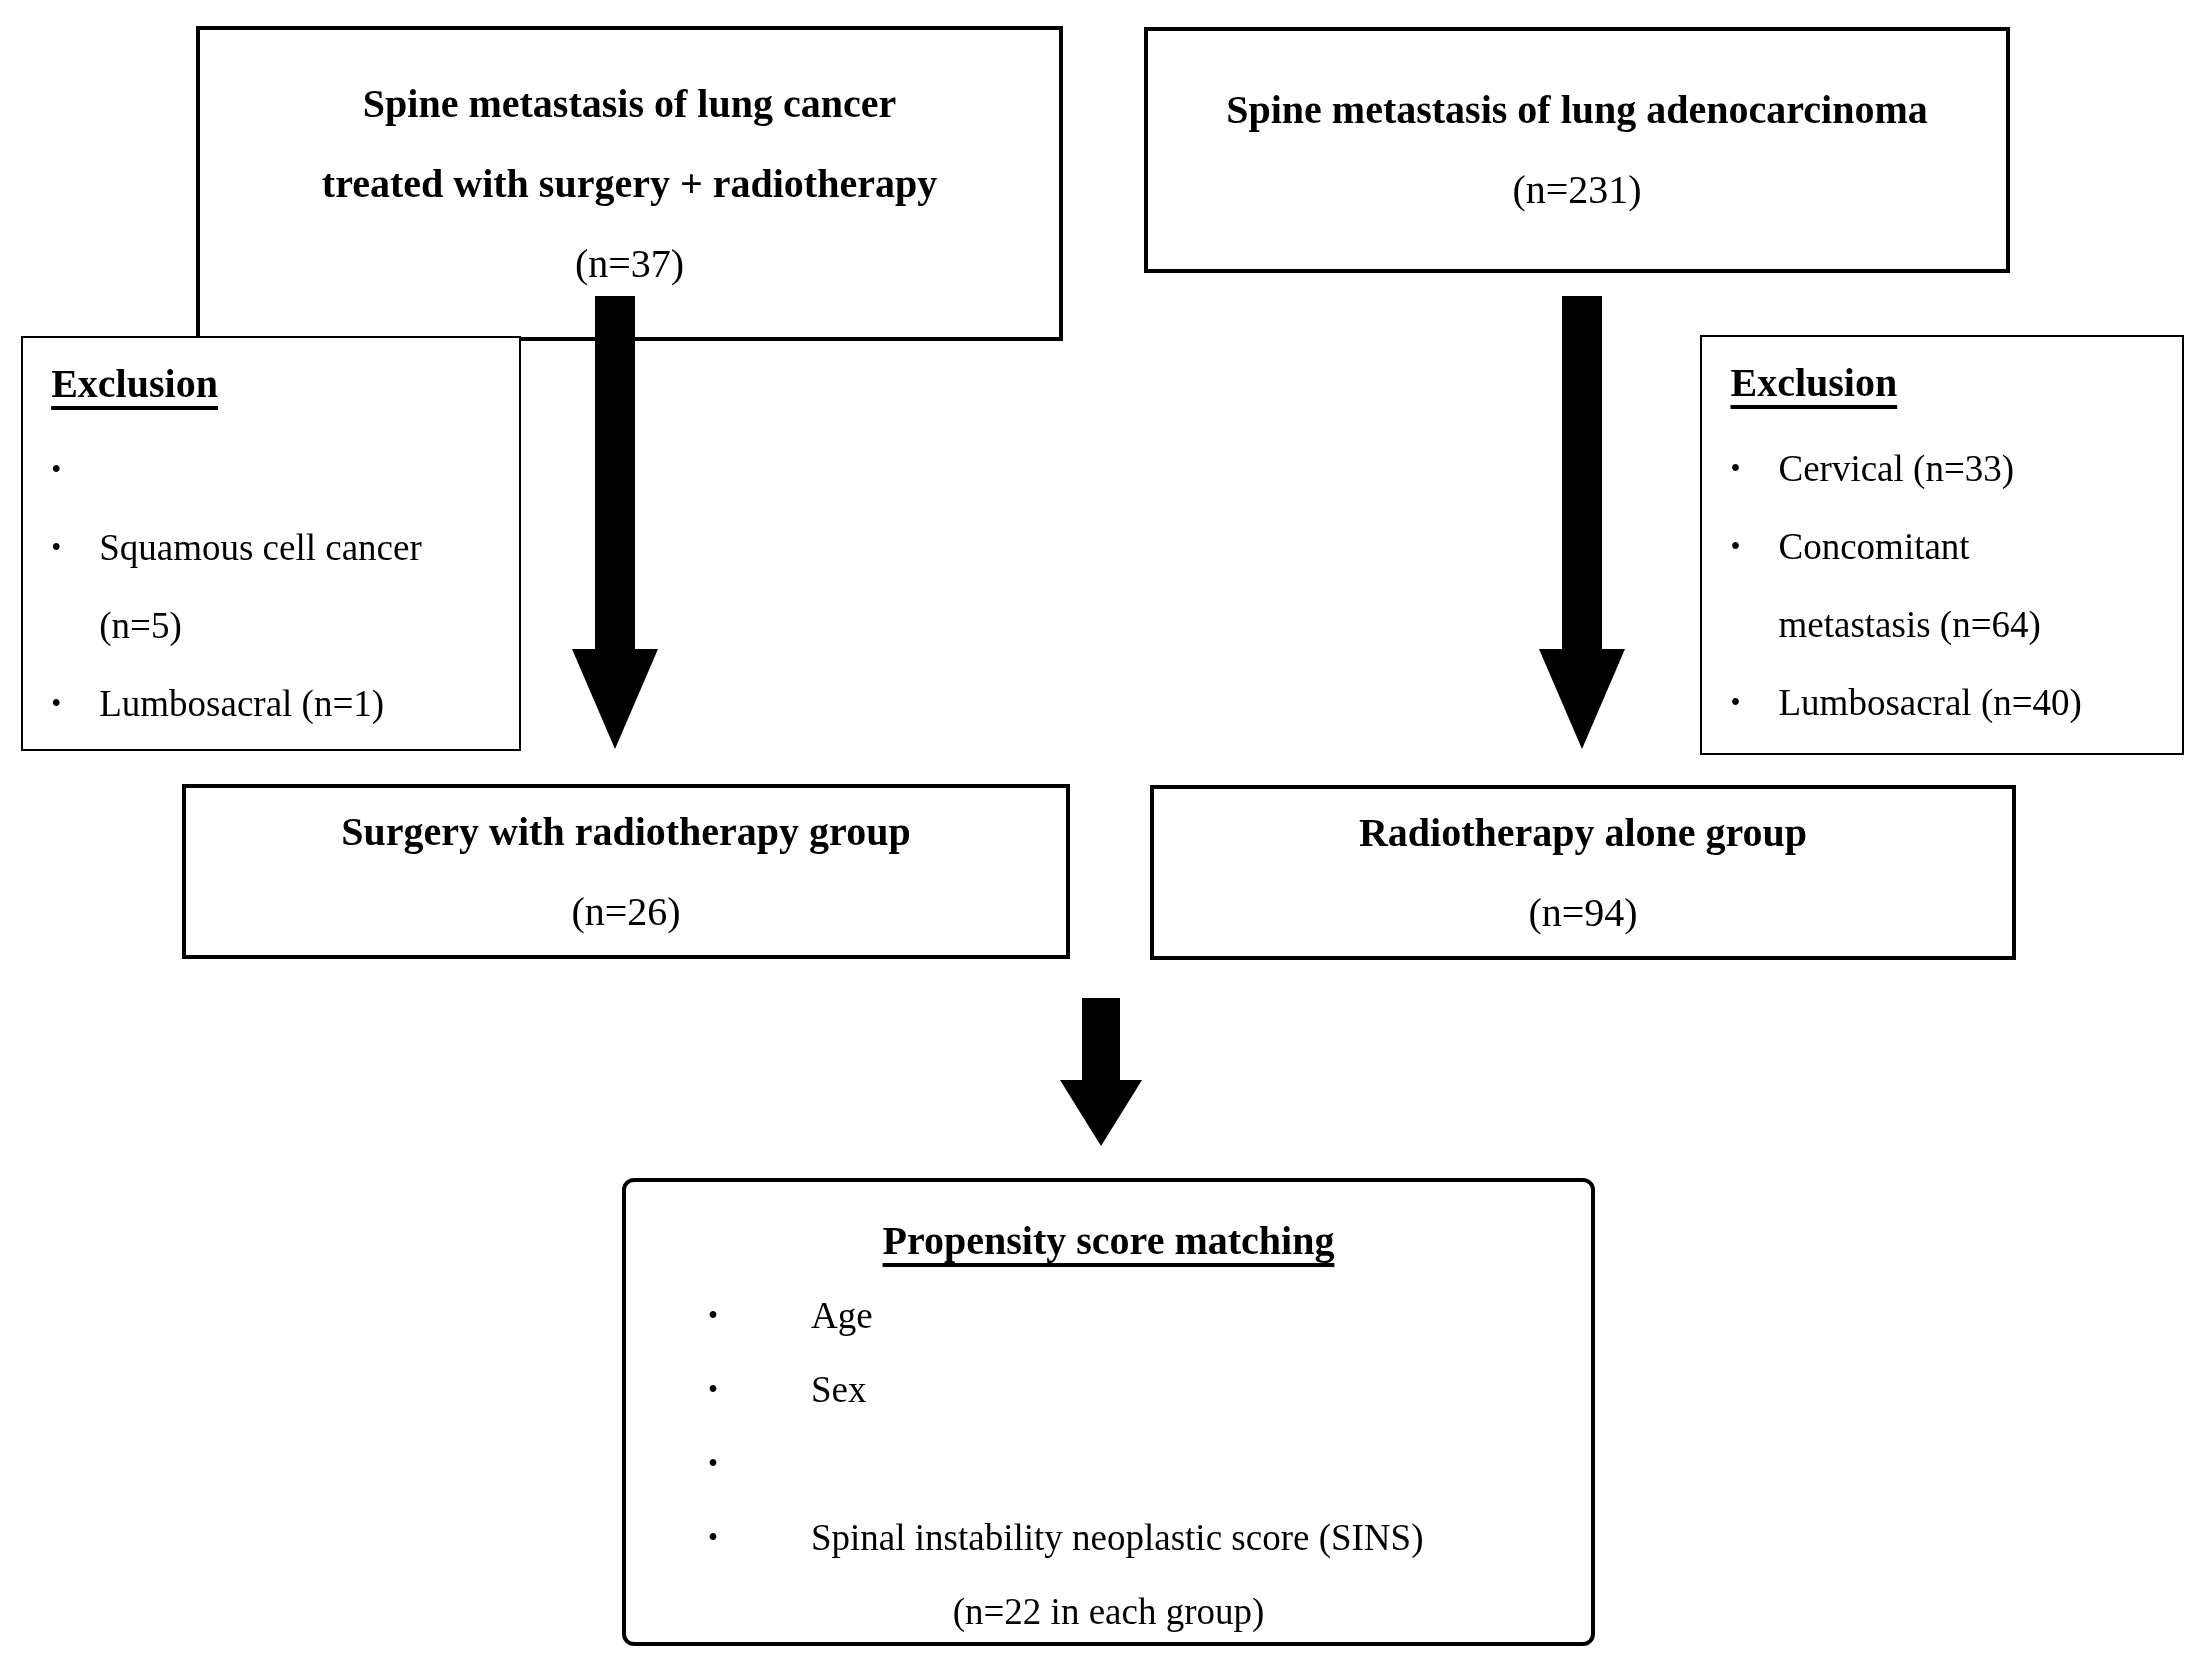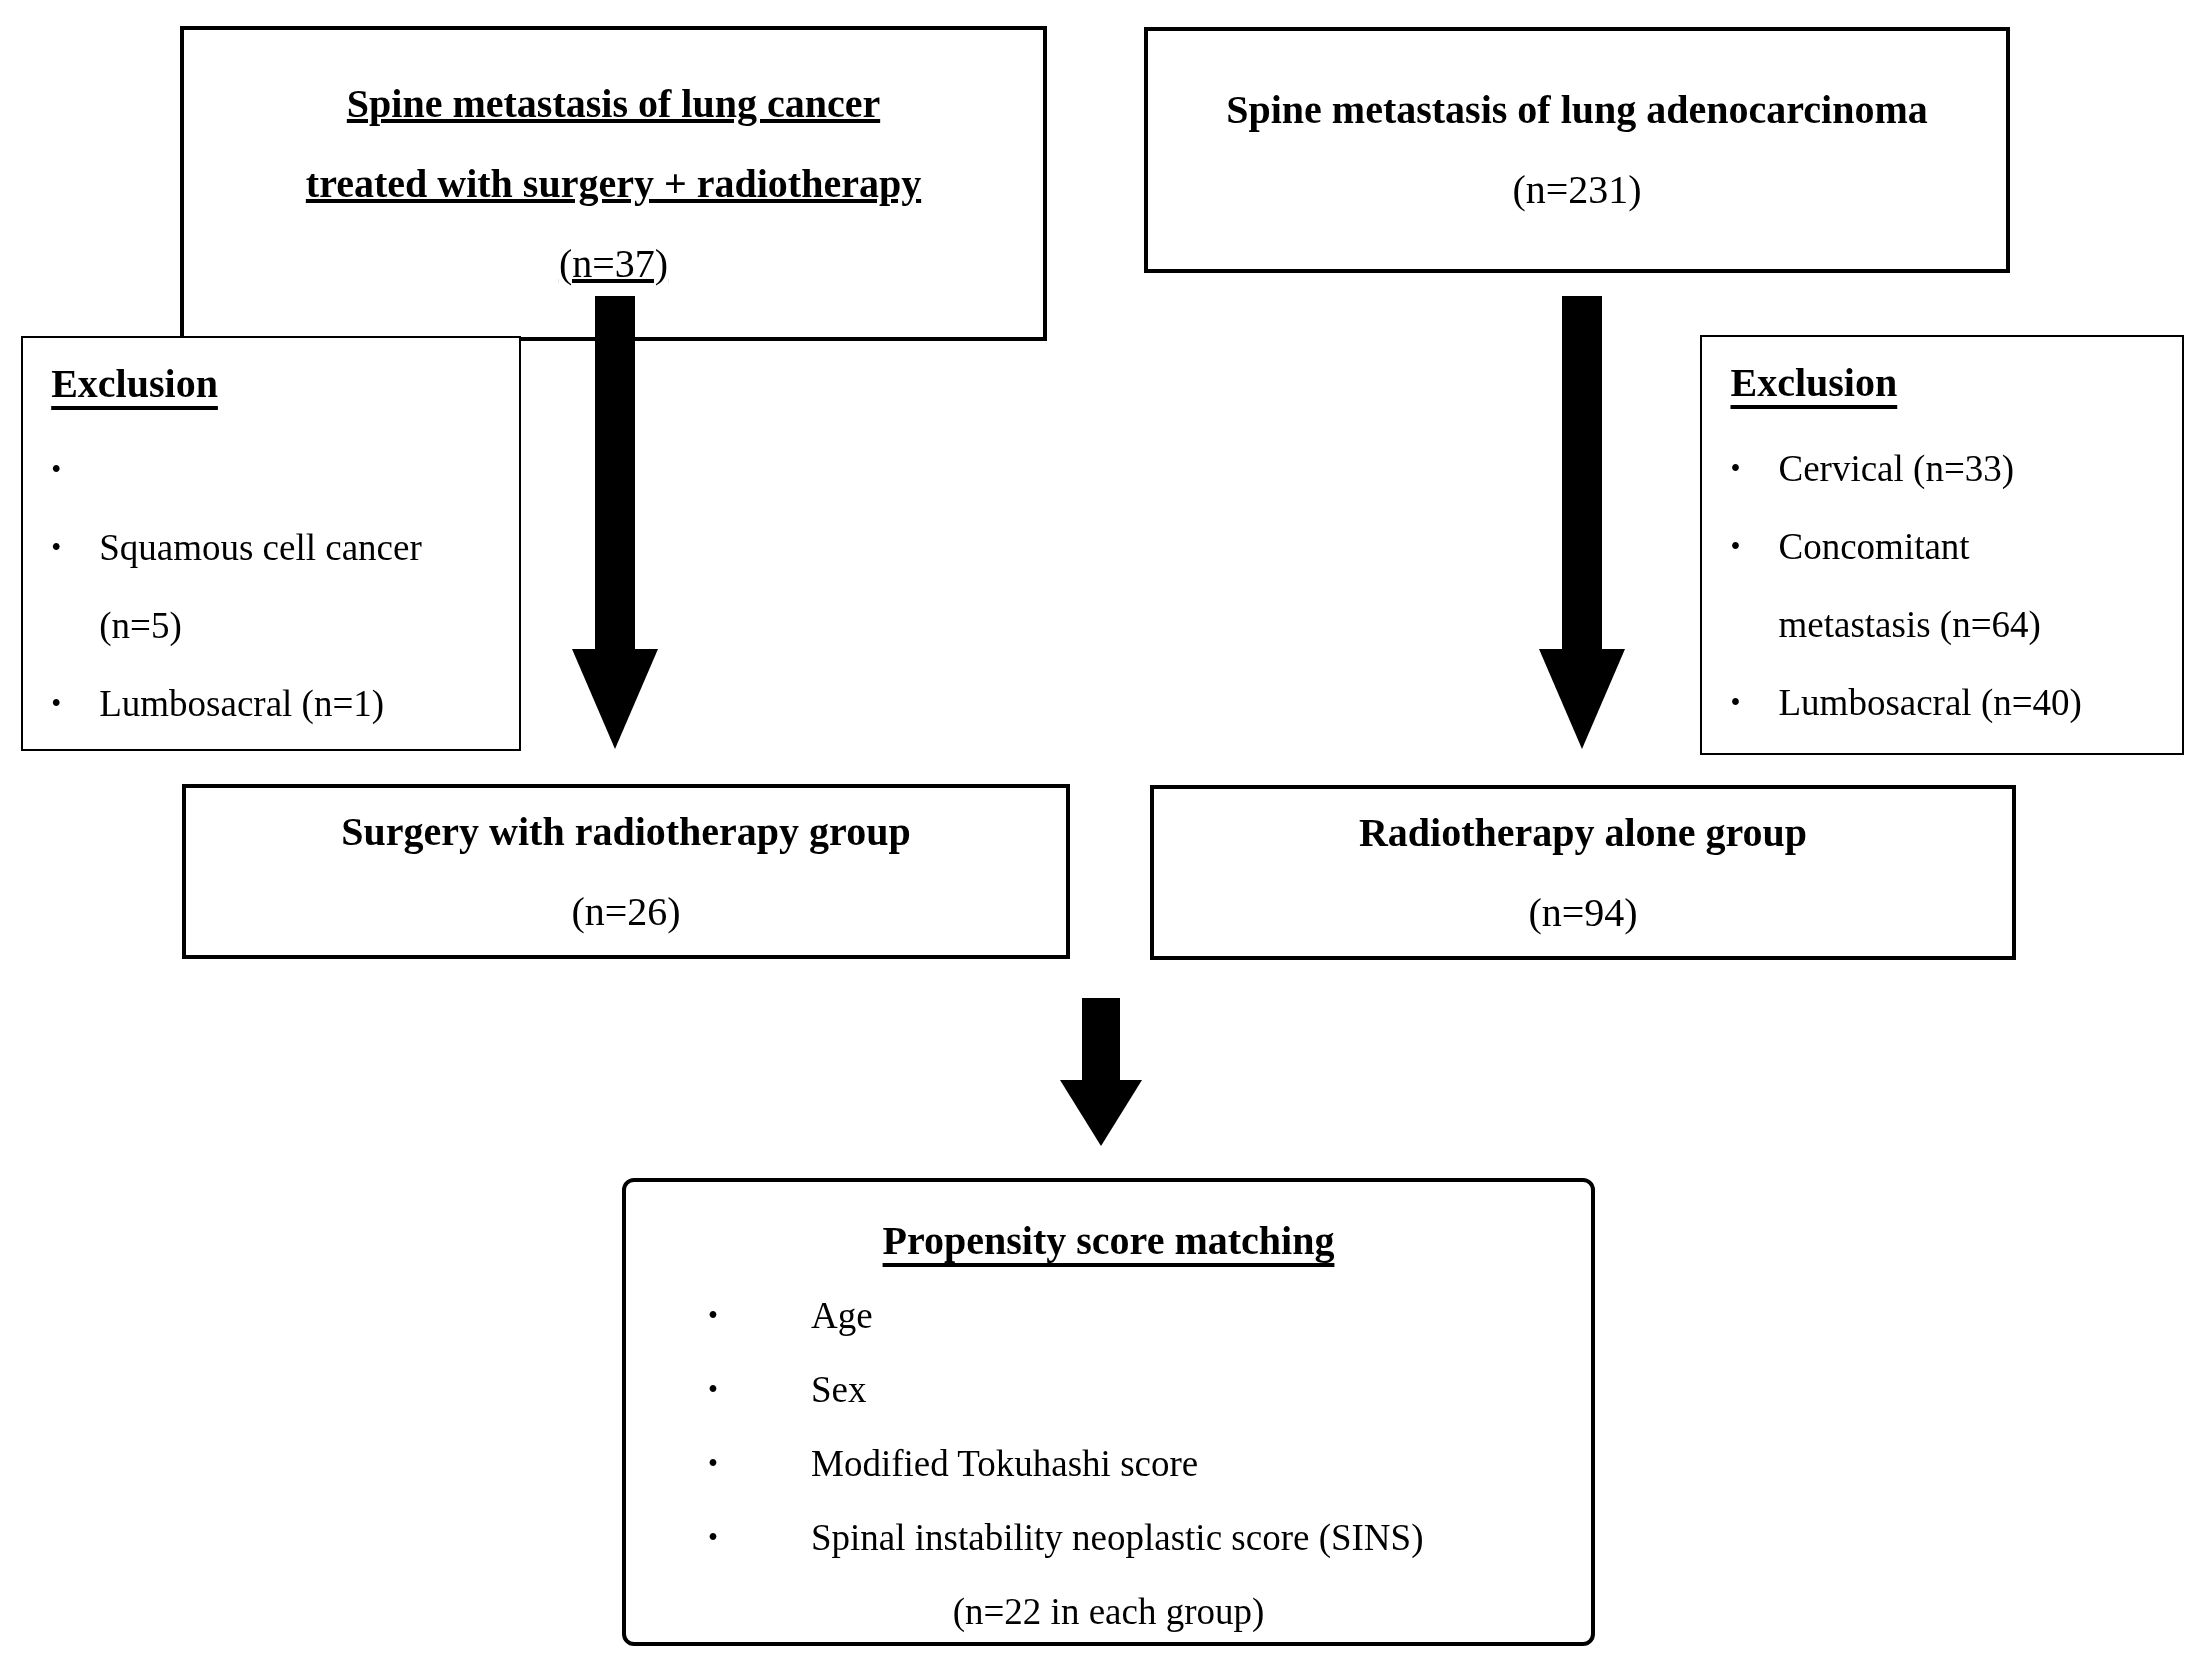--- a/index.html
+++ b/index.html
@@ -35,21 +35,21 @@
     line-height: 80px;
     white-space: nowrap;
   }
   .flowbox .n-line {
     font-weight: normal;
     font-size: 40px;
     line-height: 80px;
     white-space: nowrap;
   }
   
-  .b-cohort-left  { left: 180px;  top: 26px;   width: 867px; height: 315px; text-decoration: underline; }
+  .b-cohort-left  { left: 196px;  top: 26px;   width: 867px; height: 315px; }
   .b-cohort-right { left: 1144px; top: 27px;   width: 866px; height: 246px; }
   .b-excl-left    { left: 20.7px;   top: 336px;  width: 500px;  height: 415px; border-width: 2.9px; }
   .b-excl-right   { left: 1700px; top: 335px;  width: 484px;  height: 420px; border-width: 2.9px; }
   .b-group-left   { left: 182px;  top: 784px; width: 888px; height: 175px; }
   .b-group-right  { left: 1150px; top: 785px; width: 866px; height: 175px; }
   .b-match        { left: 622px;  top: 1178px; width: 973px; height: 468px; }
   
   .exclbox {
     padding: 21.4px 13px 7.1px 28.5px;
   }
@@ -208,21 +208,20 @@
     <div class="match-item">
       <span class="bullet">•</span>
       <span class="itext">Age</span>
     </div>
     <div class="match-item">
       <span class="bullet">•</span>
       <span class="itext">Sex</span>
     </div>
     <div class="match-item">
       <span class="bullet">•</span>
-      <span class="itext">Modified Tokuhashi score</span>
     </div>
     <div class="match-item">
       <span class="bullet">•</span>
       <span class="itext">Spinal instability neoplastic score (SINS)</span>
     </div>
     <div class="match-n">(n=22 in each group)</div>
   </div>
 
 </div>
 

